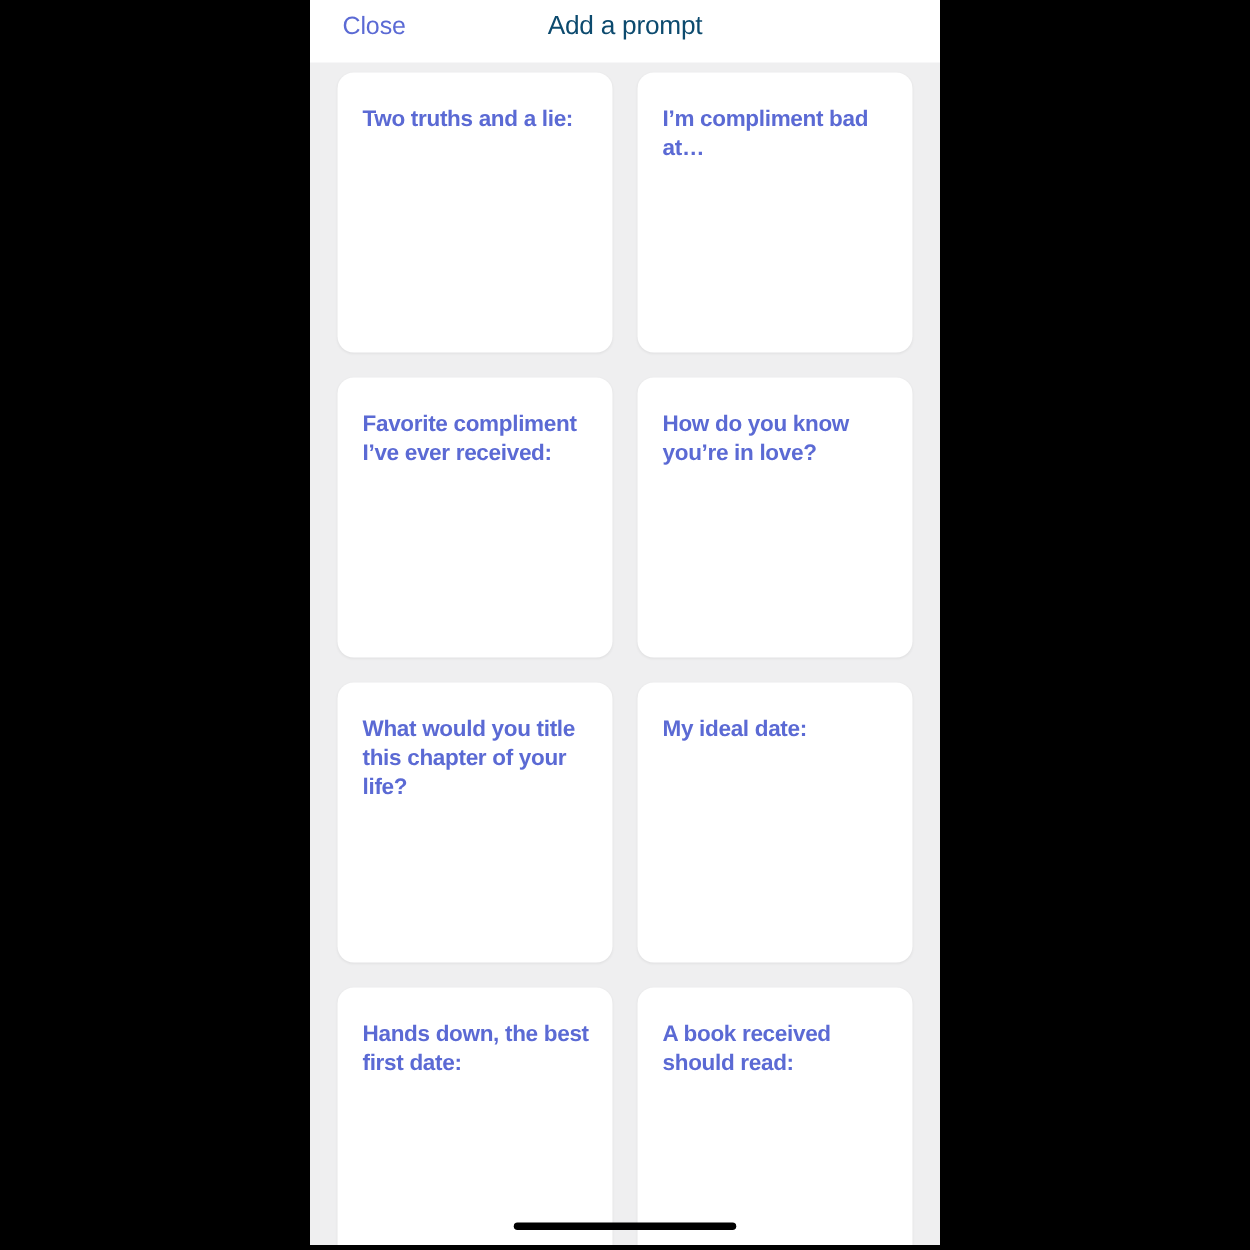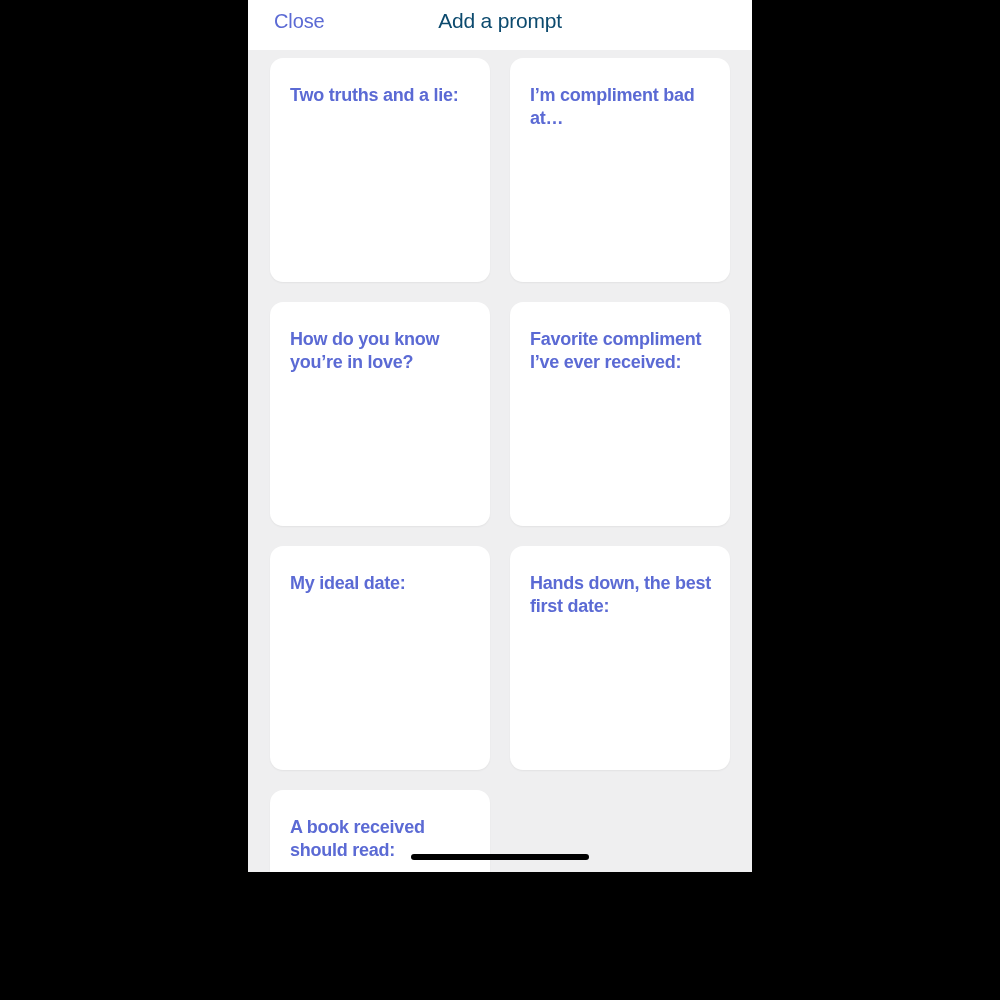--- a/index.html
+++ b/index.html
@@ -18,21 +18,21 @@
     height: 1000px;
     background: #000000;
   }
 
   
   #phone-screen {
     position: absolute;
     left: 248px;
     top: 0;
     width: 504px;
-    height: 872px;
+    height: 996px;
     background: #efeff0;
     overflow: hidden;
   }
 
   
   #nav-bar {
     position: absolute;
     left: 0;
     top: 0;
     width: 504px;
@@ -148,27 +148,30 @@
 
         <div class="prompt-card">
           <div class="prompt-card-label">Two truths and a lie:</div>
         </div>
 
         <div class="prompt-card">
           <div class="prompt-card-label">I’m compliment bad at…</div>
         </div>
 
         <div class="prompt-card">
+          <div class="prompt-card-label">Favorite compliment I’ve ever received:</div>
+        </div>
+
+        <div class="prompt-card">
           <div class="prompt-card-label">How do you know you’re in love?</div>
         </div>
 
         <div class="prompt-card">
-          <div class="prompt-card-label">Favorite compliment I’ve ever received:</div>
+          <div class="prompt-card-label">What would you title this chapter of your life?</div>
         </div>
-
 
         <div class="prompt-card">
           <div class="prompt-card-label">My ideal date:</div>
         </div>
 
         <div class="prompt-card">
           <div class="prompt-card-label">Hands down, the best first date:</div>
         </div>
 
         <div class="prompt-card">

